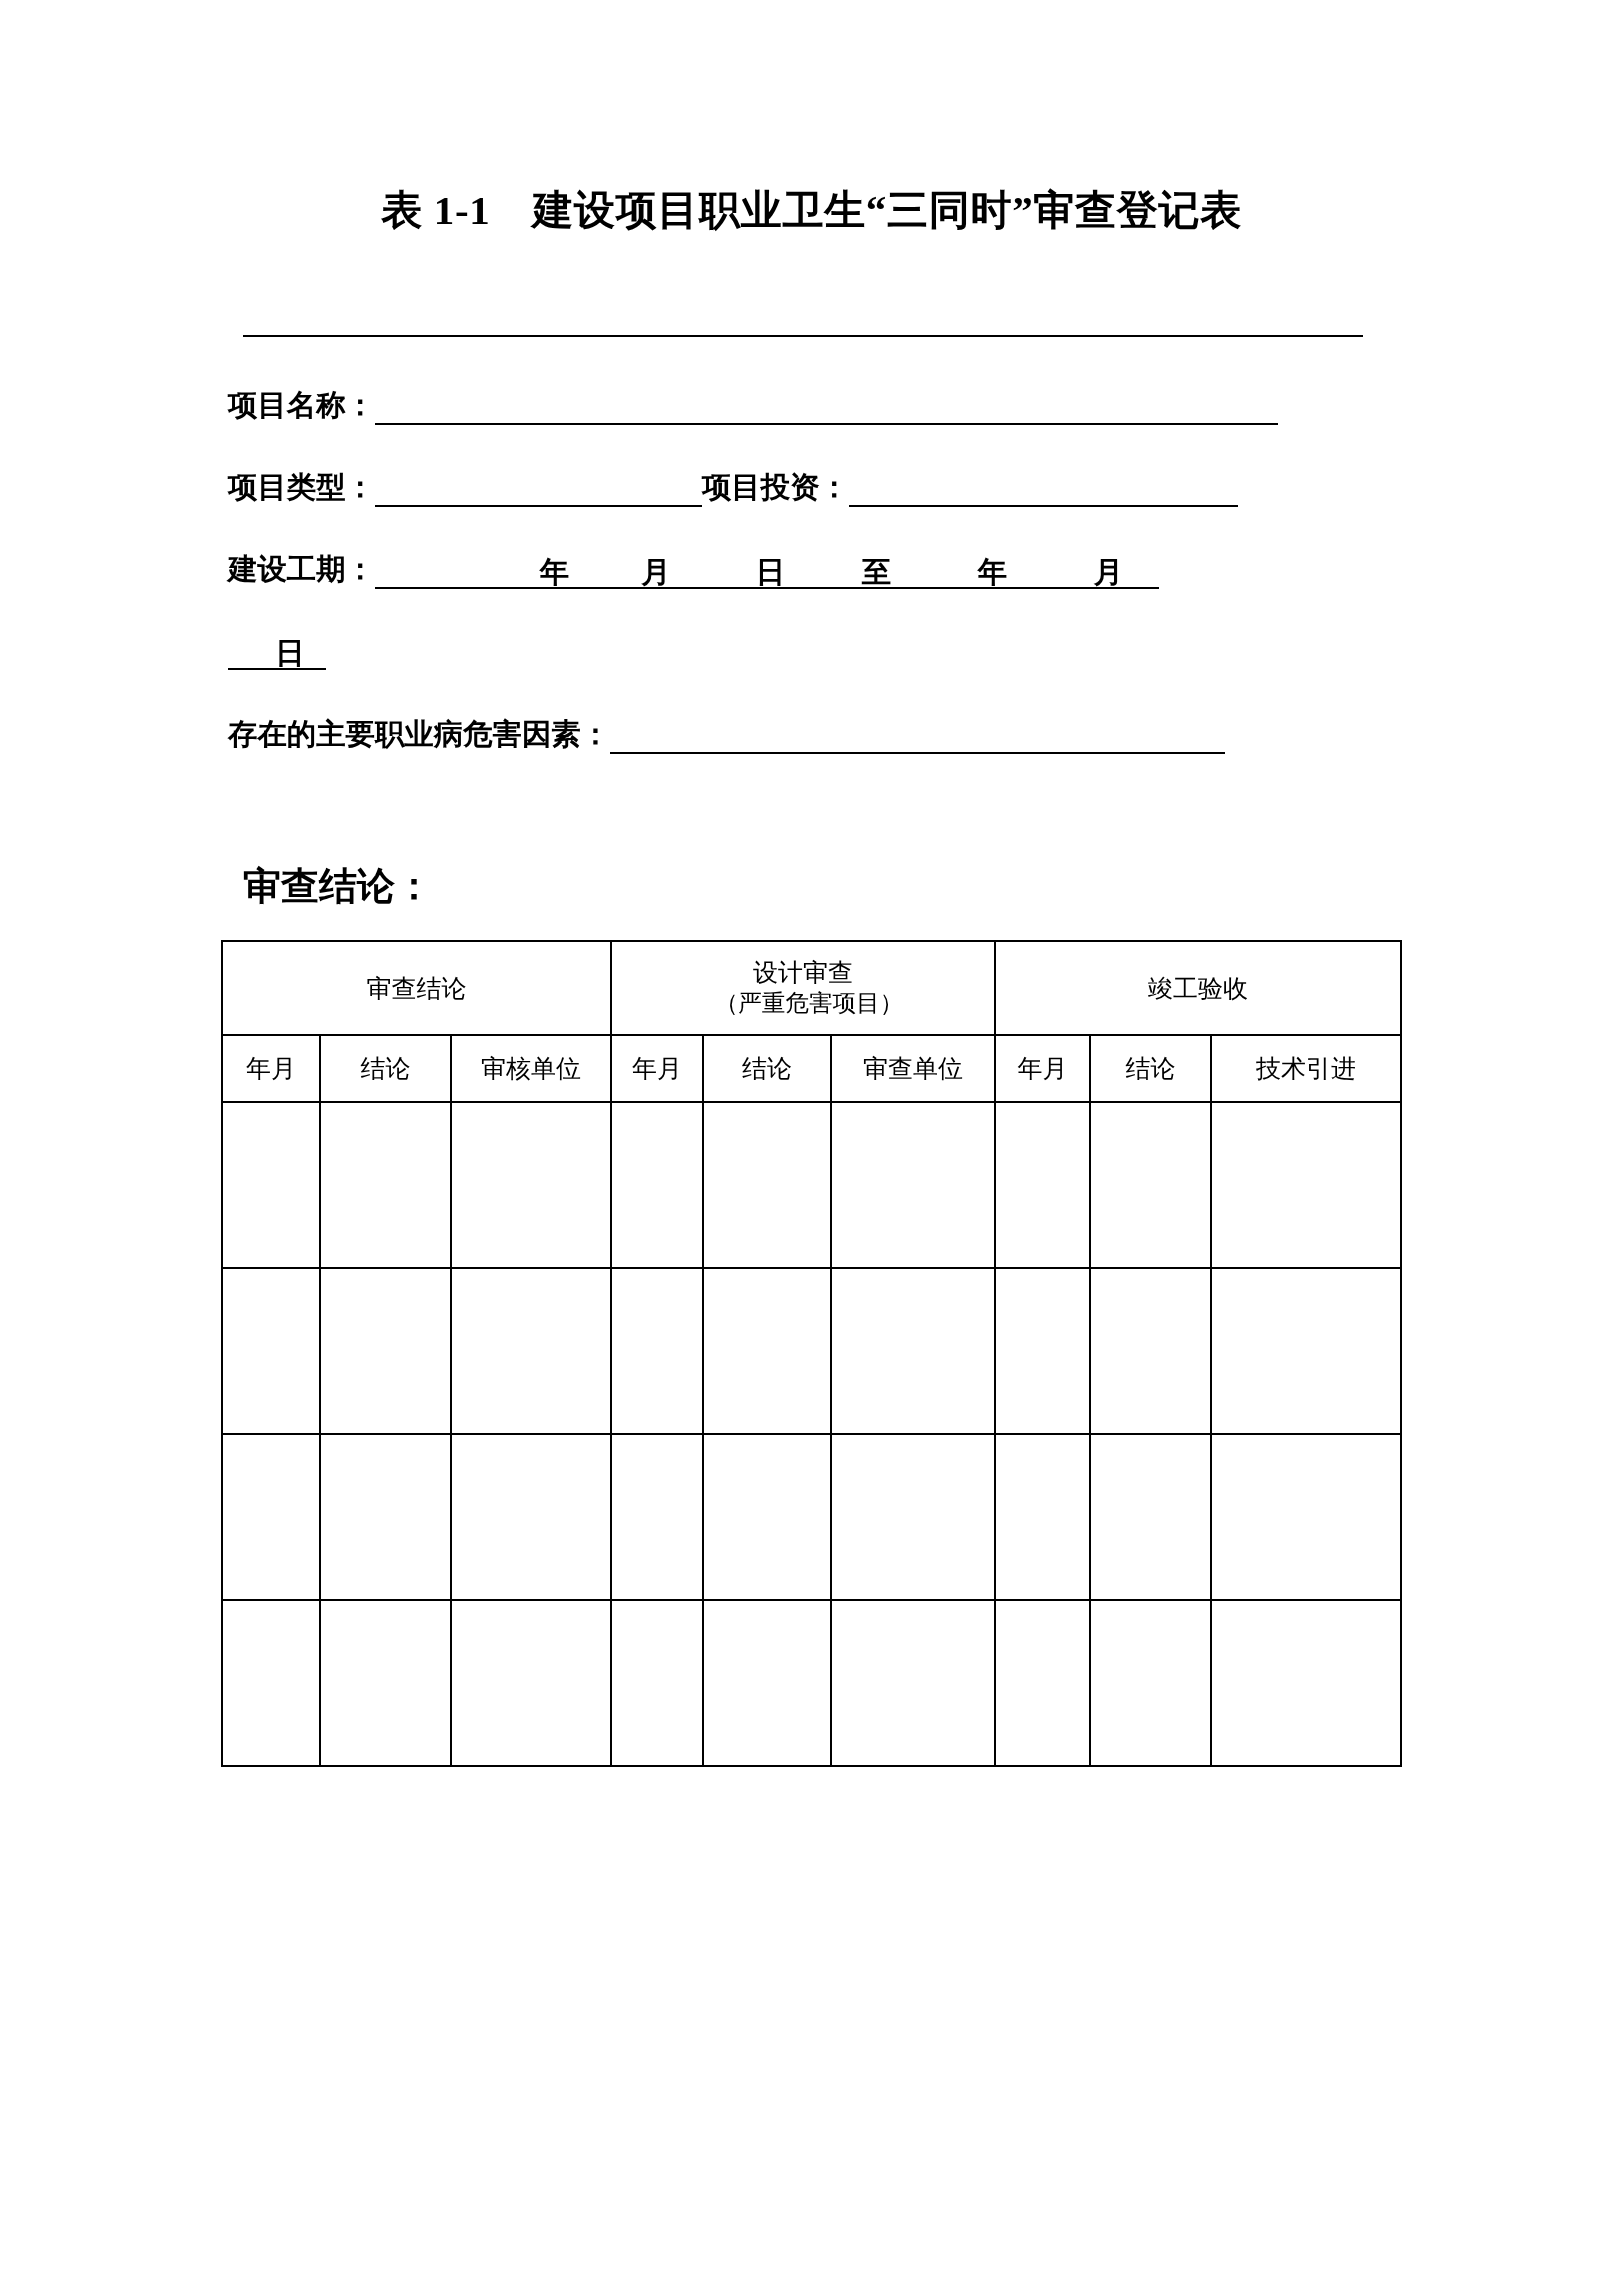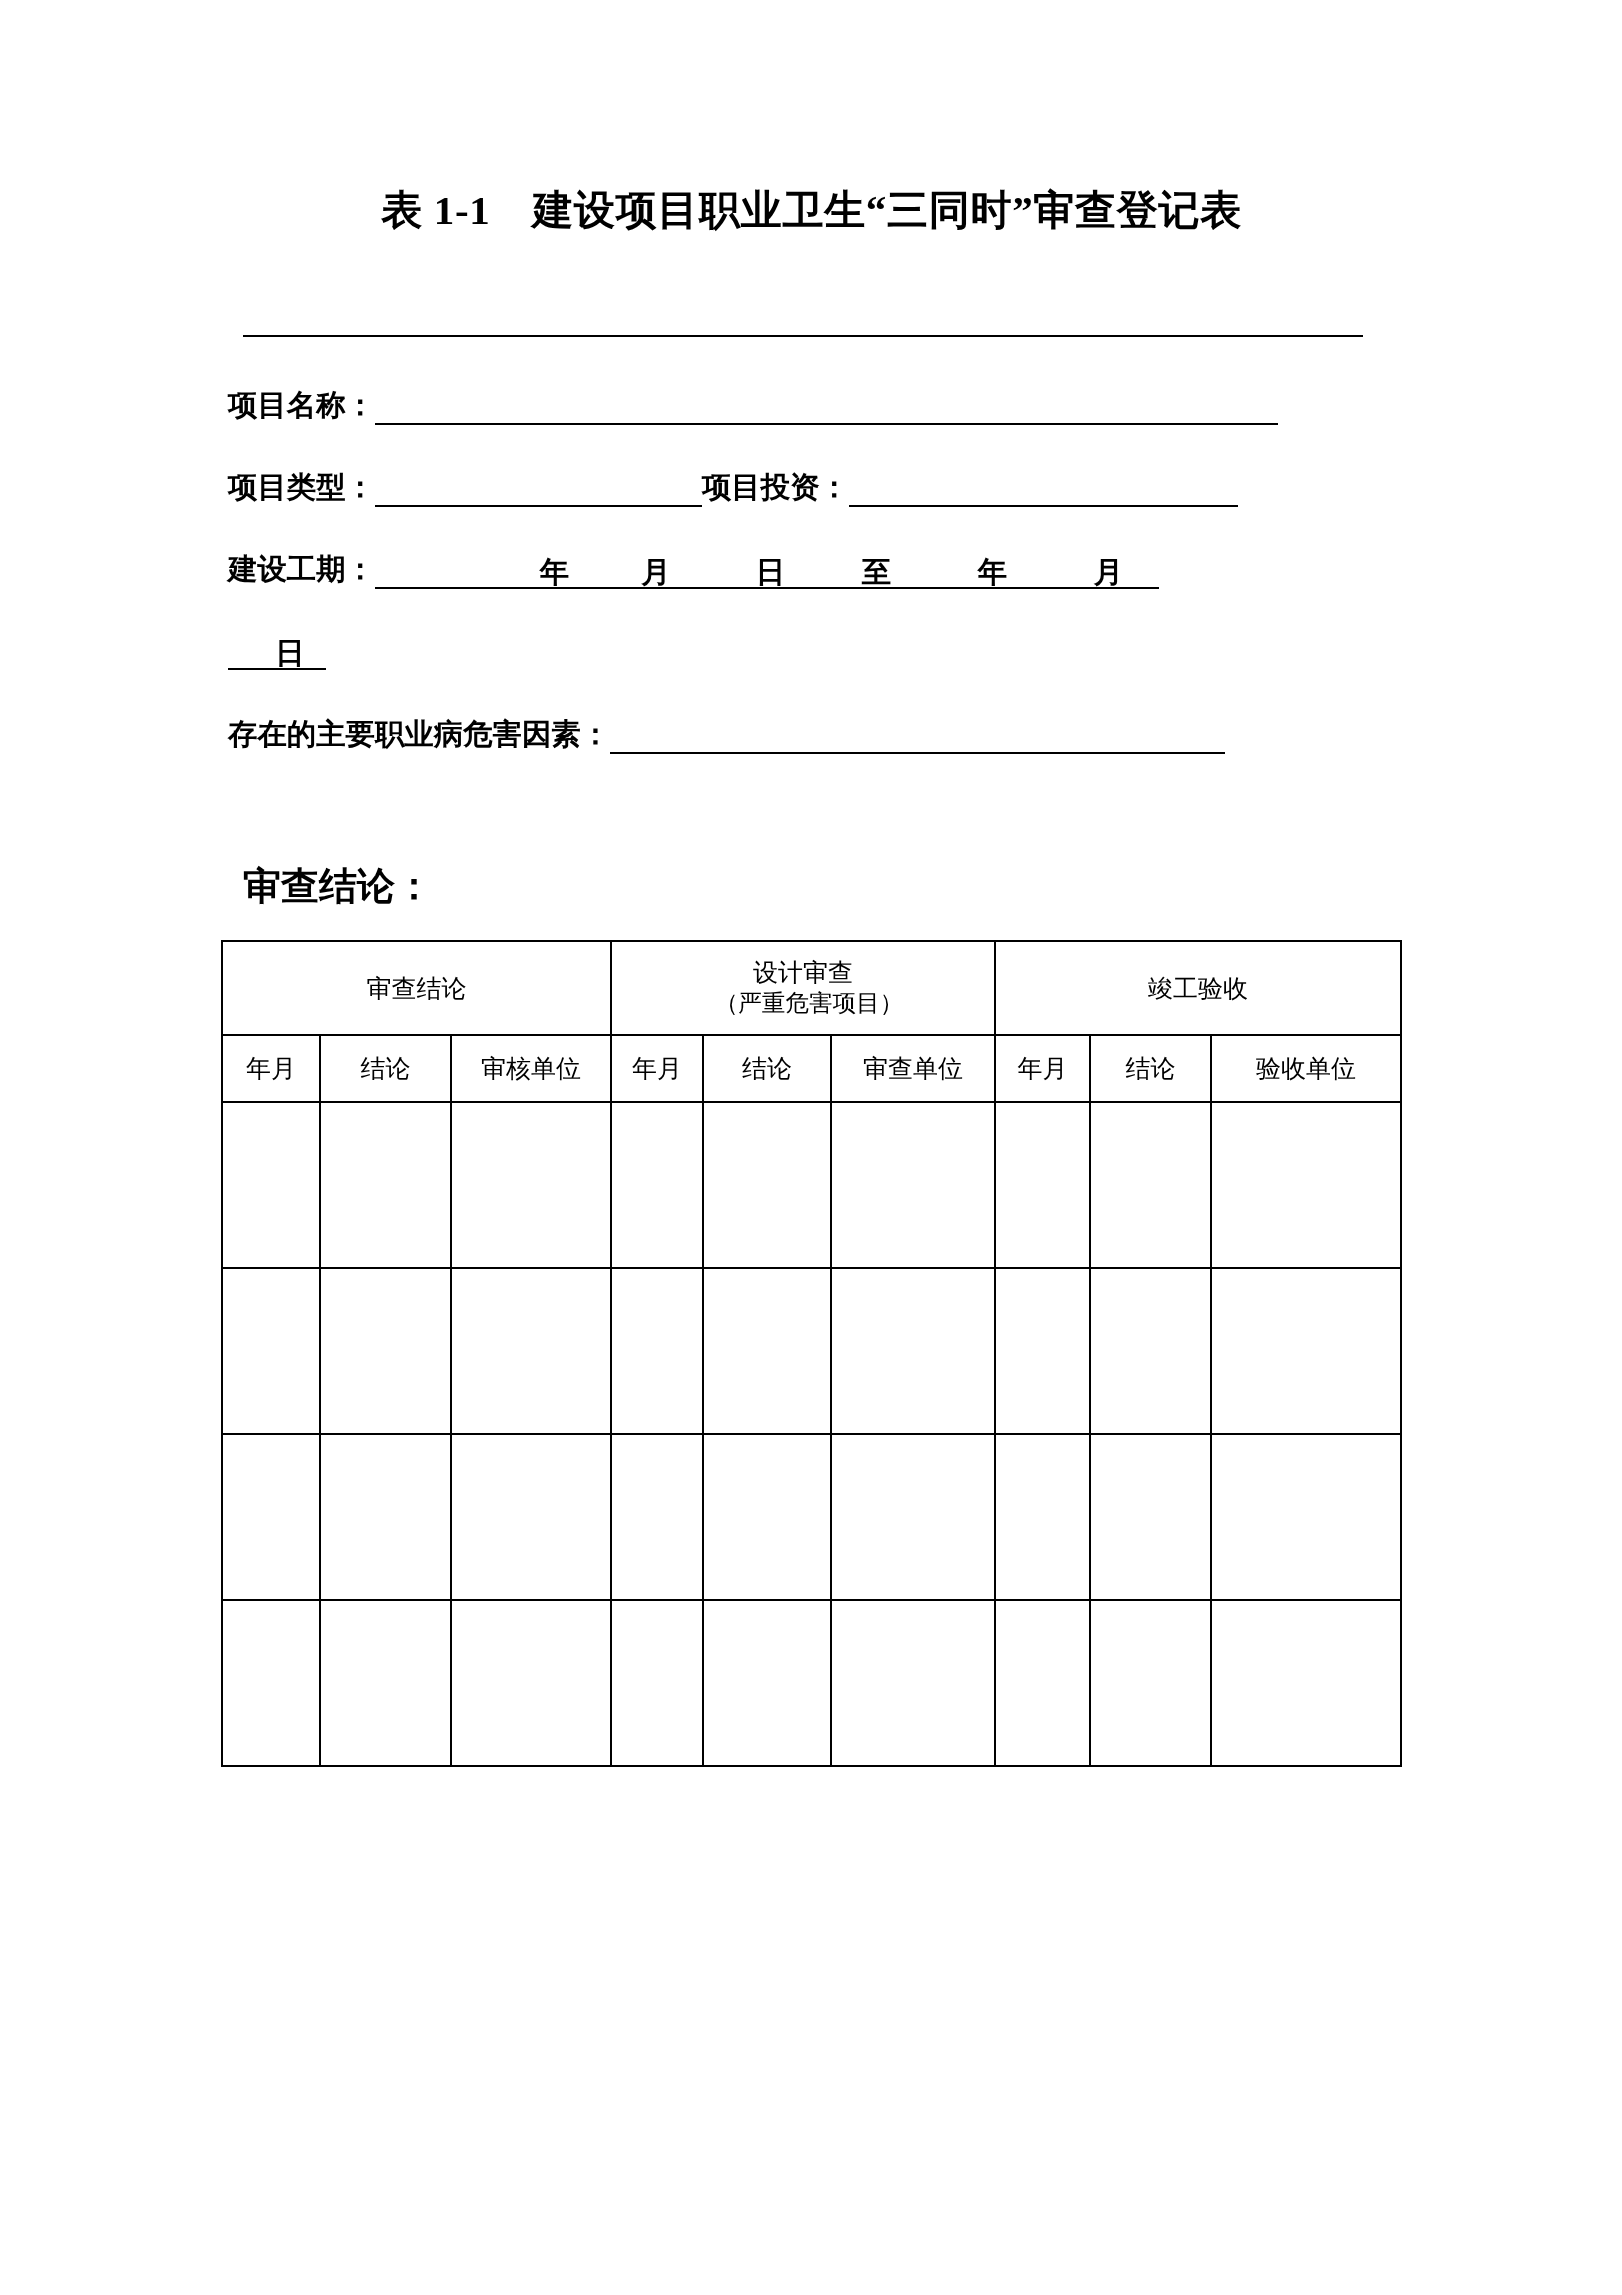--- a/index.html
+++ b/index.html
@@ -190,21 +190,21 @@
       </tr>
       <tr>
         <td class="sub-head">年月</td>
         <td class="sub-head">结论</td>
         <td class="sub-head">审核单位</td>
         <td class="sub-head">年月</td>
         <td class="sub-head">结论</td>
         <td class="sub-head">审查单位</td>
         <td class="sub-head">年月</td>
         <td class="sub-head">结论</td>
-        <td class="sub-head">验收单位</td>
+        <td class="sub-head">技术引进</td>
       </tr>
 
       <tr>
         <td class="body-cell"></td>
         <td class="body-cell"></td>
         <td class="body-cell"></td>
         <td class="body-cell"></td>
         <td class="body-cell"></td>
         <td class="body-cell"></td>
         <td class="body-cell"></td>

